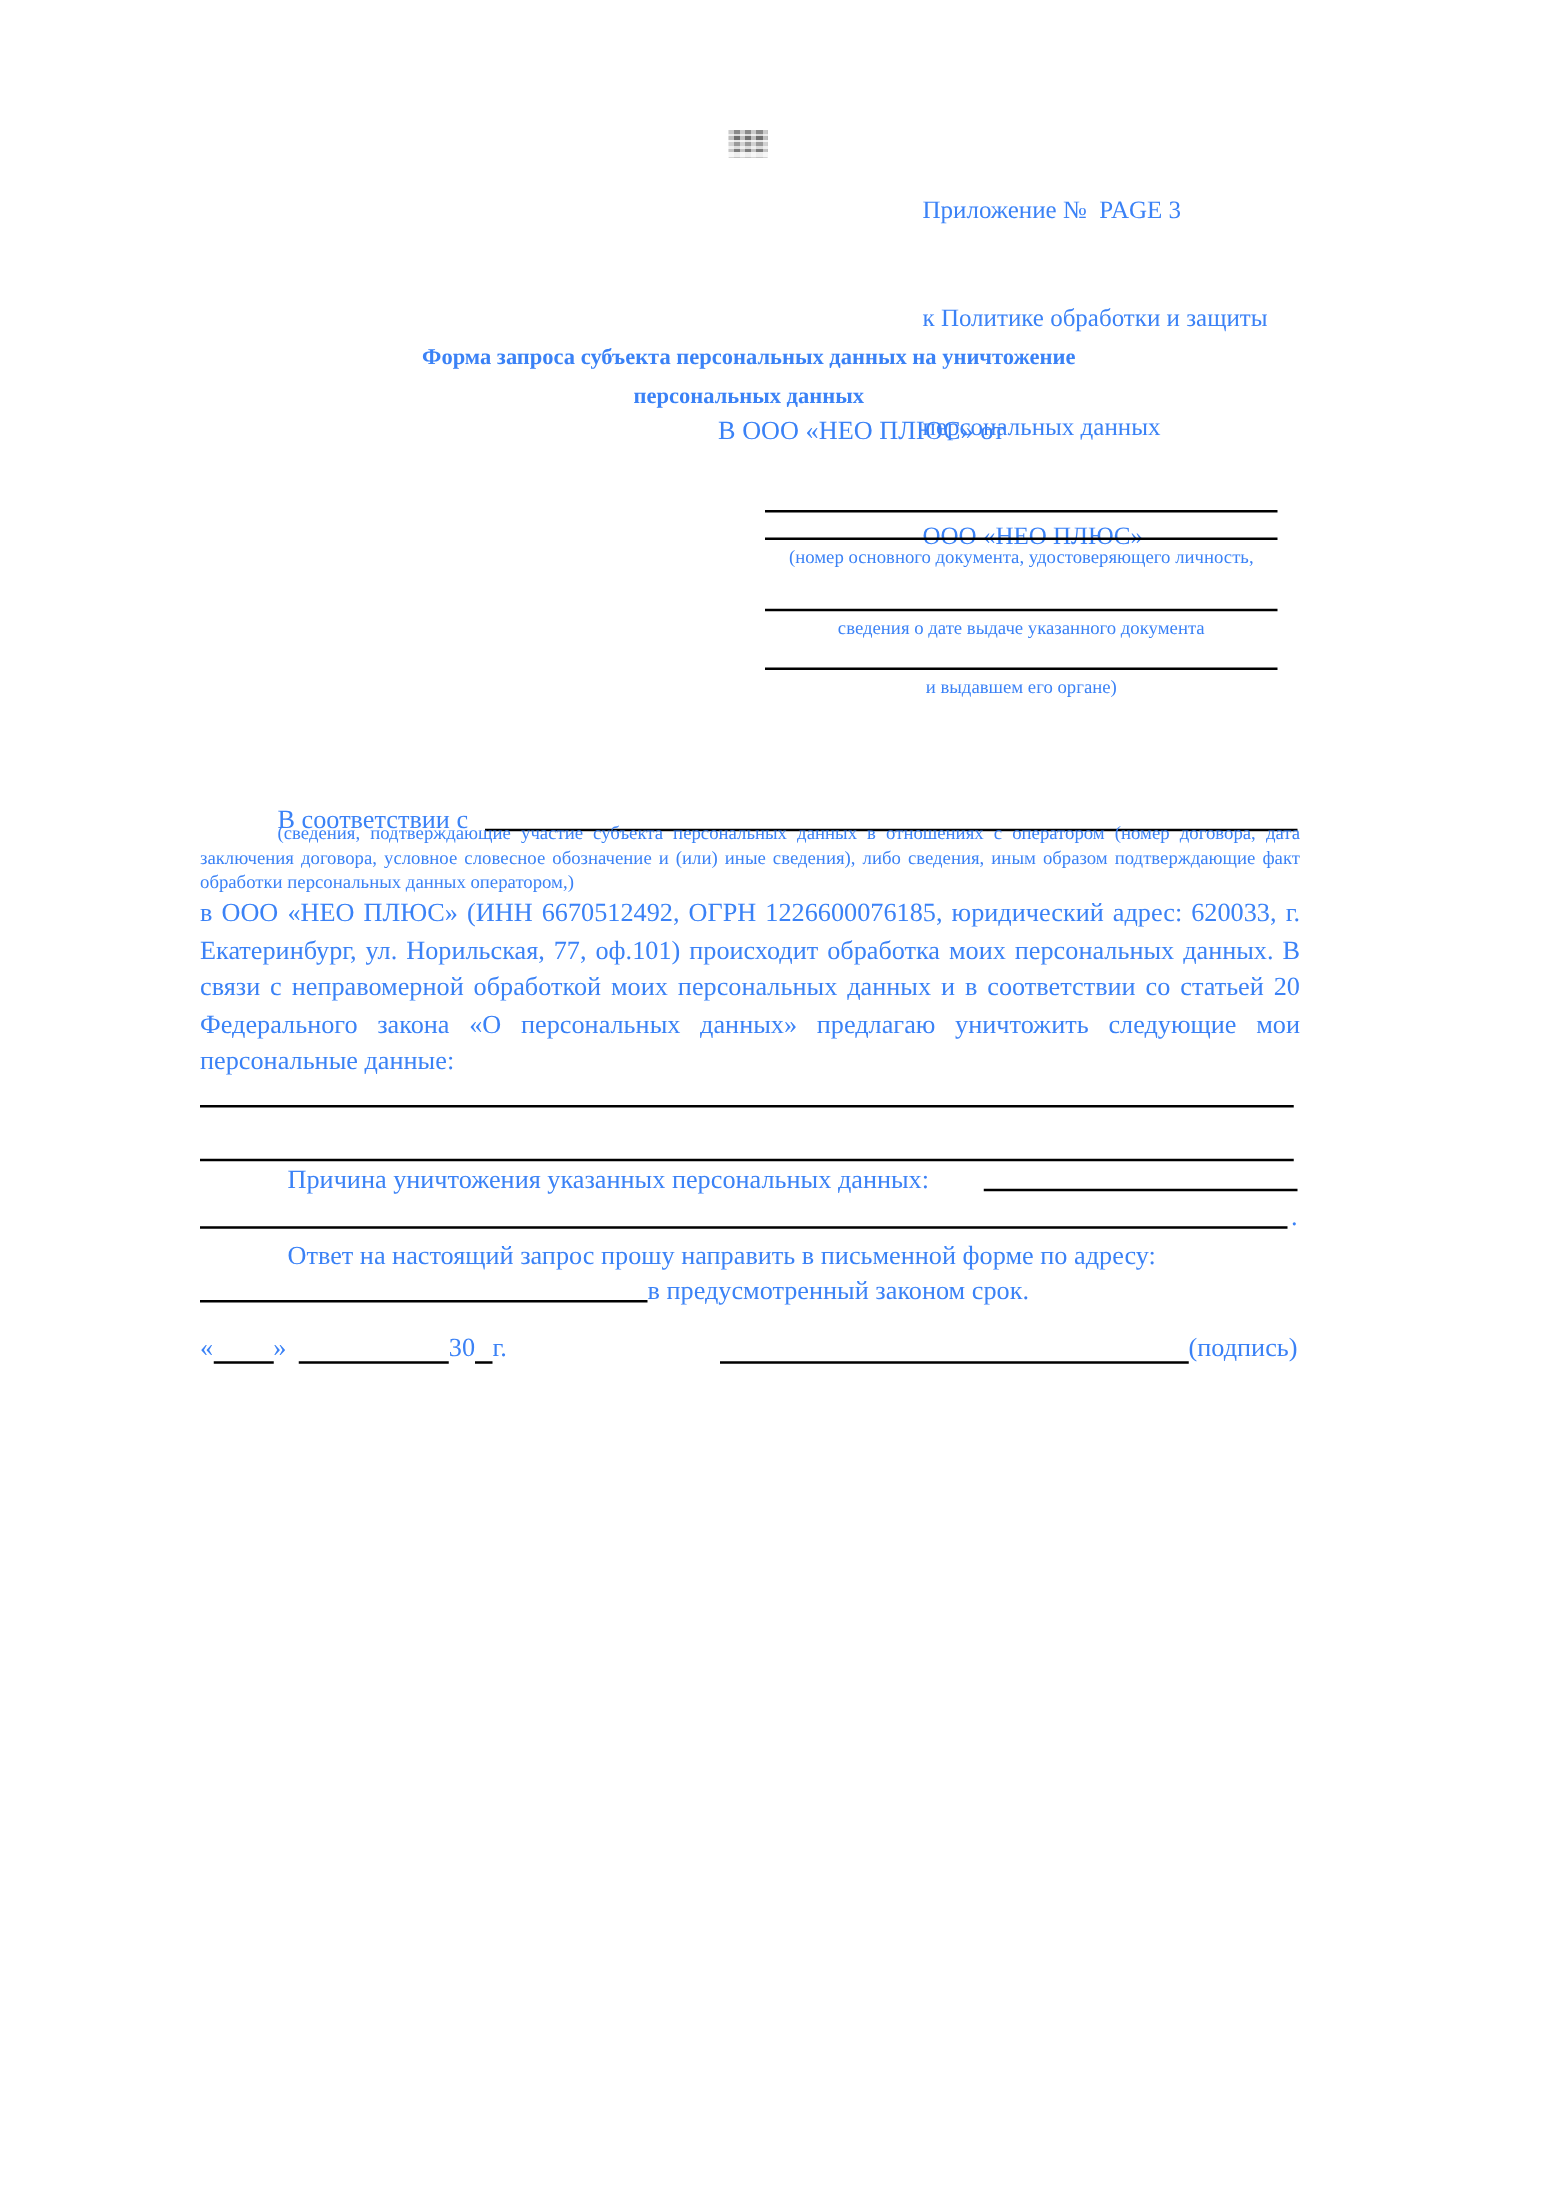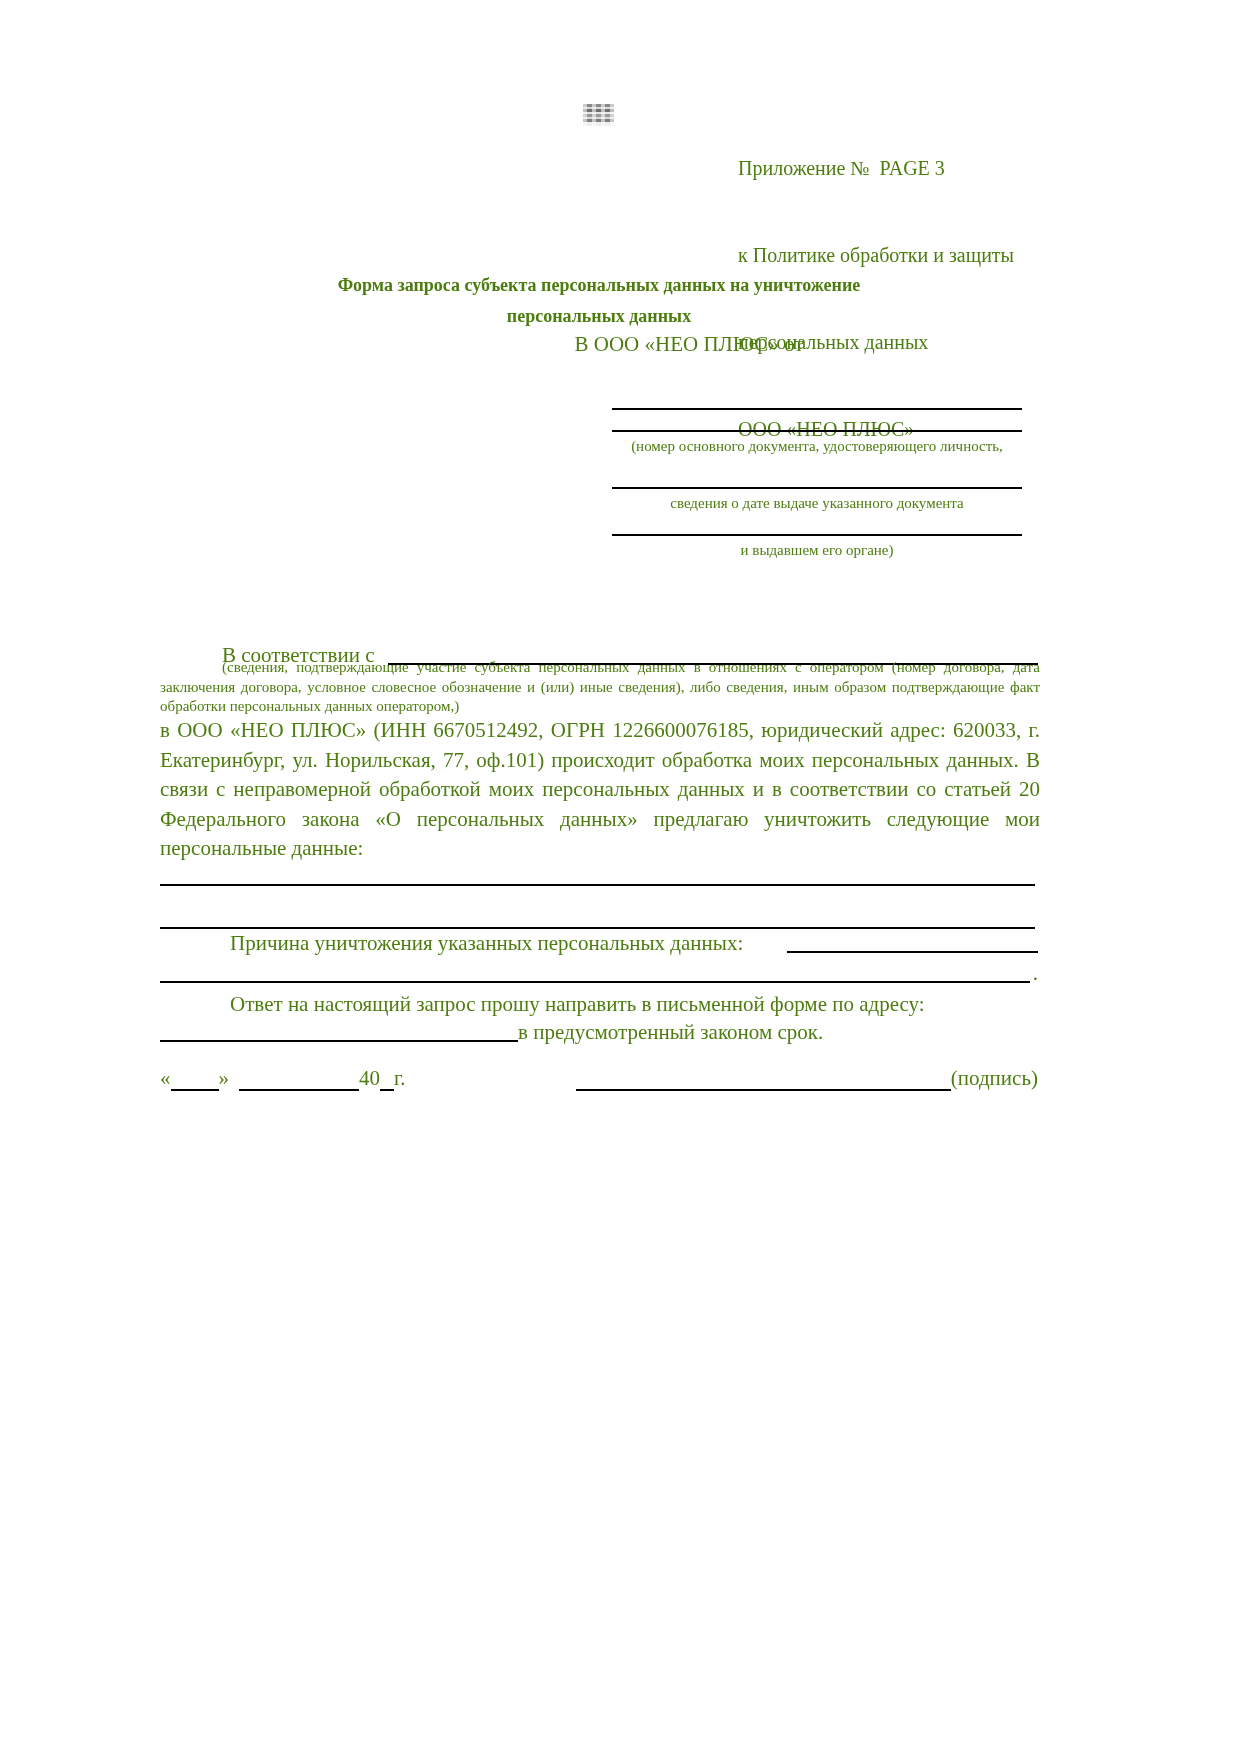--- a/index.html
+++ b/index.html
@@ -1,21 +1,21 @@
 <!DOCTYPE html>
 <html><head>
 <meta charset="utf-8">
 <style>
   html,body{margin:0;padding:0;background:#e8e8e8;}
   .page{
     position:relative;
     width:1242px;height:1755px;
     background:#ffffff;
     font-family:"Liberation Serif", serif;
-    color:#4d7c0f;
+    color:#3b82f6;
     margin:0 auto;
     overflow:hidden;
   }
   
   .hdr-icon{
     position:absolute;left:583px;top:104px;width:31px;height:22px;
     background:
       repeating-linear-gradient(90deg, rgba(255,255,255,.55) 0 4px, rgba(255,255,255,0) 4px 9px),
       repeating-linear-gradient(180deg,#8a8a8a 0 3px,#d9d9d9 3px 5px,#6f6f6f 5px 8px,#e6e6e6 8px 10px,#9a9a9a 10px 13px,#dcdcdc 13px 15px,#7d7d7d 15px 18px,#eeeeee 18px 22px);
   }
@@ -146,21 +146,21 @@
     <span>в предусмотренный законом срок.</span>
   </div>
 
   <div class="datesig">
     <span class="sig-group">
       <span>«</span>
       <span class="blk b48"></span>
       <span>»</span>
       <span style="width:10px;display:inline-block;"></span>
       <span class="blk b120"></span>
-      <span>40</span>
+      <span>30</span>
       <span class="blk b14"></span>
       <span>г.</span>
     </span>
     <span class="sig-group">
       <span class="blk b375"></span>
       <span>(подпись)</span>
     </span>
   </div>
 
 </div>

